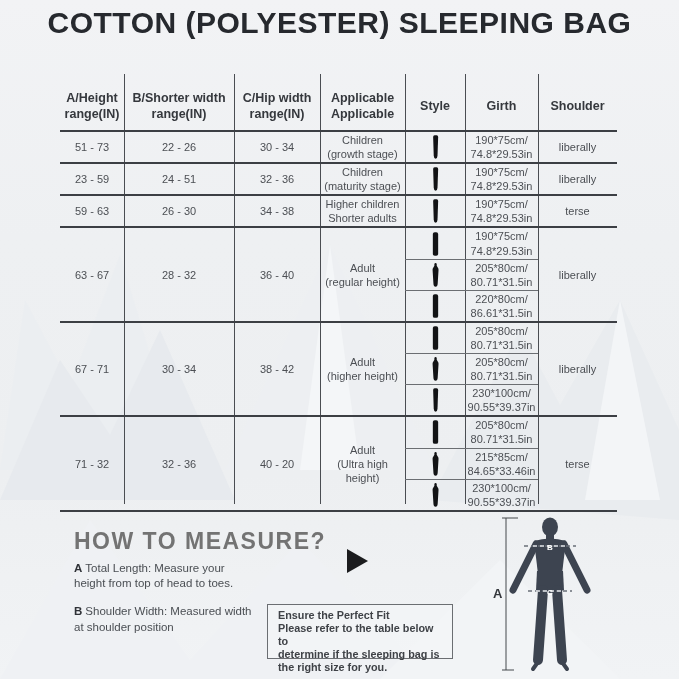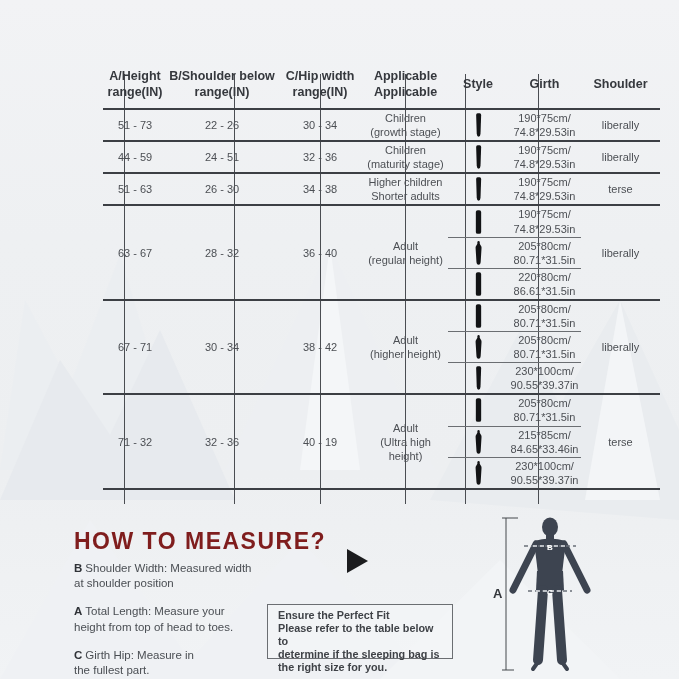--- a/index.html
+++ b/index.html
@@ -8,37 +8,37 @@
     font-family:"Liberation Sans","DejaVu Sans",sans-serif;
     background:linear-gradient(180deg,#f2f3f5 0%,#eef0f2 35%,#edeff1 70%,#f1f3f5 100%);
   }
   .bg{position:absolute;inset:0;z-index:0;}
   .title{position:absolute;top:5px;left:0;width:679px;text-align:center;z-index:3;
     font-weight:800;color:#26292e;font-size:30px;line-height:36px;letter-spacing:.5px;}
   
   .vlines{position:absolute;left:60px;top:74px;width:557px;height:430px;z-index:1;}
   .vlines div{position:absolute;top:0;width:1px;height:100%;background:#4a4d52;}
   
-  table.size-chart{position:absolute;left:60px;top:62px;width:557px;z-index:2;
-    border-collapse:collapse;table-layout:fixed;background:transparent;margin-left:43px;}
+  table.size-chart{position:absolute;left:60px;top:84px;width:557px;z-index:2;
+    border-collapse:collapse;table-layout:fixed;background:transparent;}
   table.size-chart th{font-size:12.5px;font-weight:600;color:#35383d;line-height:1.25;
     border-bottom:2px solid #3c3f44;padding:2px 2px;text-align:center;vertical-align:middle;}
   table.size-chart td{font-size:11px;color:#4c4f54;text-align:center;vertical-align:middle;
     padding:1px 2px;line-height:1.28;}
   table.size-chart thead tr{height:47px;}
   table.size-chart tbody tr{height:29px;}
   td.multiline{white-space:pre-line;}
   td.size-cell{font-size:10.6px;white-space:pre-line;}
   tr.group-end td, td.span-end{border-bottom:2px solid #3c3f44;}
   td.sub-sep{border-bottom:1px solid #6b6e72;}
   .bag-icon{display:inline-block;vertical-align:middle;}
   .bag-icon svg{display:block;}
   
   .measure-heading{position:absolute;left:74px;top:528px;z-index:3;font-size:23px;
-    font-weight:800;letter-spacing:1.5px;color:#7f1d1d;}
+    font-weight:800;letter-spacing:1.5px;color:#737373;}
   .measure-items{position:absolute;left:74px;top:561px;width:215px;z-index:3;}
   .measure-item{margin-bottom:13px;font-size:11.5px;color:#4a4e53;line-height:1.32;}
   .measure-item b{color:#2f3237;margin-right:3px;}
   .measure-item span{white-space:pre-line;}
   .pointer{position:absolute;left:347px;top:549px;z-index:3;width:0;height:0;
     border-left:21px solid #1b1c1e;border-top:12px solid transparent;border-bottom:12px solid transparent;}
   .fit-note{position:absolute;left:267px;top:604px;width:186px;height:55px;z-index:3;
     border:1px solid #6b6e72;background:rgba(244,246,247,.55);box-sizing:border-box;
     padding:4px 10px;font-size:10.8px;font-weight:700;color:#3f4247;line-height:1.2;white-space:pre-line;}
   .figure{position:absolute;left:488px;top:510px;width:128px;height:165px;z-index:3;}
@@ -60,36 +60,37 @@
 <div class="vlines">
   <div style="left:64px"></div>
     <div style="left:174px"></div>
     <div style="left:260px"></div>
   <div style="left:345px"></div>
     <div style="left:405px"></div>
     <div style="left:478px"></div>
 </div>
 
 <div class="title">
+  <div>COTTON (POLYESTER) SLEEPING BAG</div>
 </div>
 
 <table class="size-chart">
   <colgroup>
     <col style="width:64px">
       <col style="width:110px">
       <col style="width:86px">
     <col style="width:85px">
       <col style="width:60px">
       <col style="width:73px">
       <col style="width:79px">
   </colgroup>
   <thead>
       <tr>
         <th>A/Height range(IN)</th>
-        <th>B/Shoulder below range(IN)</th>
+        <th>B/Shorter width range(IN)</th>
         <th>C/Hip width range(IN)</th>
         <th>Applicable Applicable</th>
         <th>Style</th>
         <th>Girth</th>
         <th>Shoulder</th>
       </tr>
     </thead>
   <tbody>
       <tr class="group-end">
         <td class="span-end" rowspan="1">51 - 73</td>
@@ -98,34 +99,34 @@
         <td class="multiline span-end" rowspan="1">Children
 (growth stage)</td>
         <td><span class="bag-icon"><svg width="13" height="26" viewBox="0 0 21 44" fill="#121315">
               <path d="M6.5 5 Q6.5 2 9 2 L12.5 2 Q15 2 15 5 L13.9 37 Q13.6 42 10.7 42 Q7.8 42 7.5 37 Z"></path>
             </svg></span></td>
         <td class="size-cell">190*75cm/
 74.8*29.53in</td>
         <td class="span-end" rowspan="1">liberally</td>
       </tr>
       <tr class="group-end">
-        <td class="span-end" rowspan="1">44 - 59</td>
+        <td class="span-end" rowspan="1">23 - 59</td>
         <td class="span-end" rowspan="1">24 - 51</td>
         <td class="span-end" rowspan="1">32 - 36</td>
         <td class="multiline span-end" rowspan="1">Children
 (maturity stage)</td>
         <td><span class="bag-icon"><svg width="13" height="26" viewBox="0 0 21 44" fill="#121315">
               <path d="M6.5 5 Q6.5 2 9 2 L12.5 2 Q15 2 15 5 L13.9 37 Q13.6 42 10.7 42 Q7.8 42 7.5 37 Z"></path>
             </svg></span></td>
         <td class="size-cell">190*75cm/
 74.8*29.53in</td>
         <td class="span-end" rowspan="1">liberally</td>
       </tr>
       <tr class="group-end">
-        <td class="span-end" rowspan="1">51 - 63</td>
+        <td class="span-end" rowspan="1">59 - 63</td>
         <td class="span-end" rowspan="1">26 - 30</td>
         <td class="span-end" rowspan="1">34 - 38</td>
         <td class="multiline span-end" rowspan="1">Higher children
 Shorter adults</td>
         <td><span class="bag-icon"><svg width="13" height="26" viewBox="0 0 21 44" fill="#121315">
               <path d="M6.5 5 Q6.5 2 9 2 L12.5 2 Q15 2 15 5 L13.9 37 Q13.6 42 10.7 42 Q7.8 42 7.5 37 Z"></path>
             </svg></span></td>
         <td class="size-cell">190*75cm/
 74.8*29.53in</td>
         <td class="span-end" rowspan="1">terse</td>
@@ -180,21 +181,21 @@
       <tr class="group-end">
         <td><span class="bag-icon"><svg width="13" height="26" viewBox="0 0 21 44" fill="#121315">
               <path d="M6.5 5 Q6.5 2 9 2 L12.5 2 Q15 2 15 5 L13.9 37 Q13.6 42 10.7 42 Q7.8 42 7.5 37 Z"></path>
             </svg></span></td>
         <td class="size-cell">230*100cm/
 90.55*39.37in</td>
       </tr>
       <tr>
         <td class="span-end" rowspan="3">71 - 32</td>
         <td class="span-end" rowspan="3">32 - 36</td>
-        <td class="span-end" rowspan="3">40 - 19</td>
+        <td class="span-end" rowspan="3">40 - 20</td>
         <td class="multiline span-end" rowspan="3">Adult
 (Ultra high height)</td>
         <td class="sub-sep"><span class="bag-icon"><svg width="13" height="26" viewBox="0 0 21 44" fill="#121315">
               <rect x="6" y="2" width="9" height="40" rx="3.2"></rect>
             </svg></span></td>
         <td class="size-cell sub-sep">205*80cm/
 80.71*31.5in</td>
         <td class="span-end" rowspan="3">terse</td>
       </tr>
       <tr>
@@ -209,26 +210,24 @@
               <path d="M9.2 2 Q10.6 1.2 12 2 Q13 3.5 12.6 6.5 L15.3 11 Q15.7 12 15.6 14 L14.2 37 Q13.9 42 10.6 42 Q7.3 42 7 37 L5.6 14 Q5.5 12 5.9 11 L8.6 6.5 Q8.2 3.5 9.2 2 Z"></path>
             </svg></span></td>
         <td class="size-cell">230*100cm/
 90.55*39.37in</td>
       </tr>
     </tbody>
 </table>
 
 <div class="measure-heading">HOW TO MEASURE?</div>
 <div class="measure-items">
+    <div class="measure-item"><b>A</b><span>Total Length: Measure your
+height from top of head to toes.</span></div>
     <div class="measure-item"><b>B</b><span>Shoulder Width: Measured width
 at shoulder position</span></div>
-    <div class="measure-item"><b>A</b><span>Total Length: Measure your
-height from top of head to toes.</span></div>
-    <div class="measure-item"><b>C</b><span>Girth Hip: Measure in
-the fullest part.</span></div>
   </div>
 <div class="pointer"></div>
 <div class="fit-note">Ensure the Perfect Fit
 Please refer to the table below to
 determine if the sleeping bag is
 the right size for you.</div>
 
 <div class="figure">
   <svg width="128" height="165" viewBox="0 0 128 165">
 

